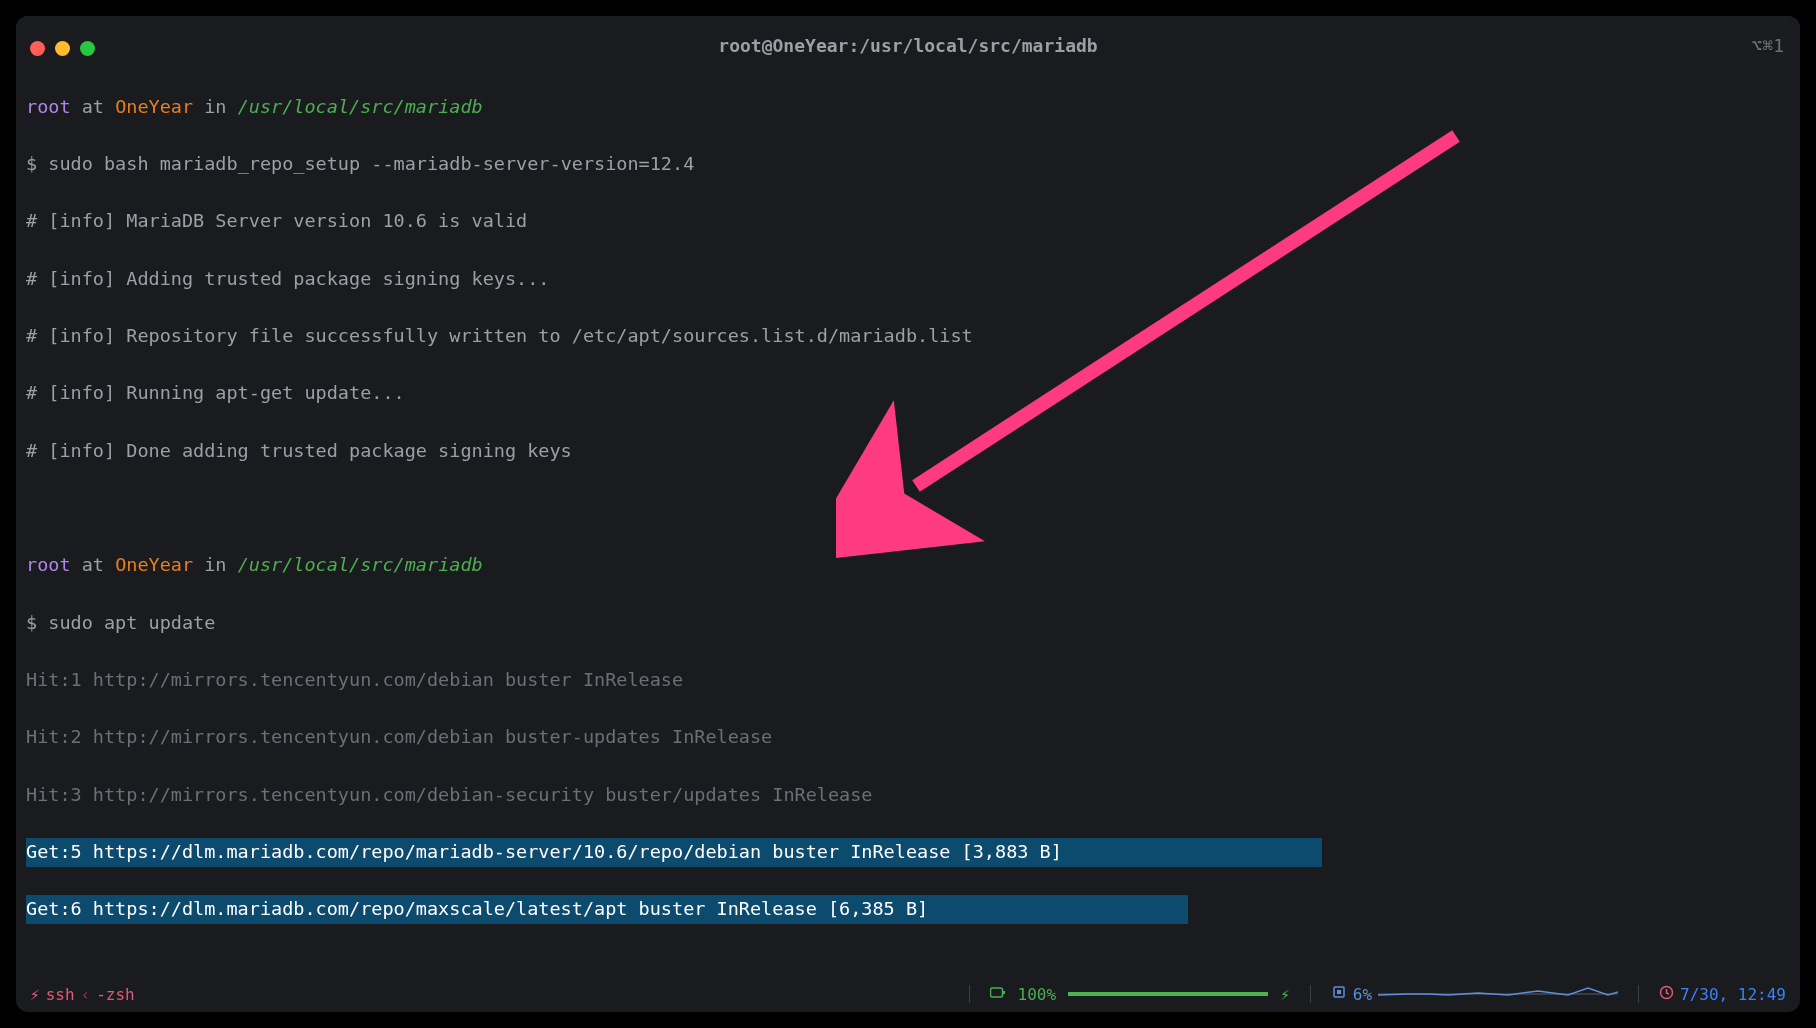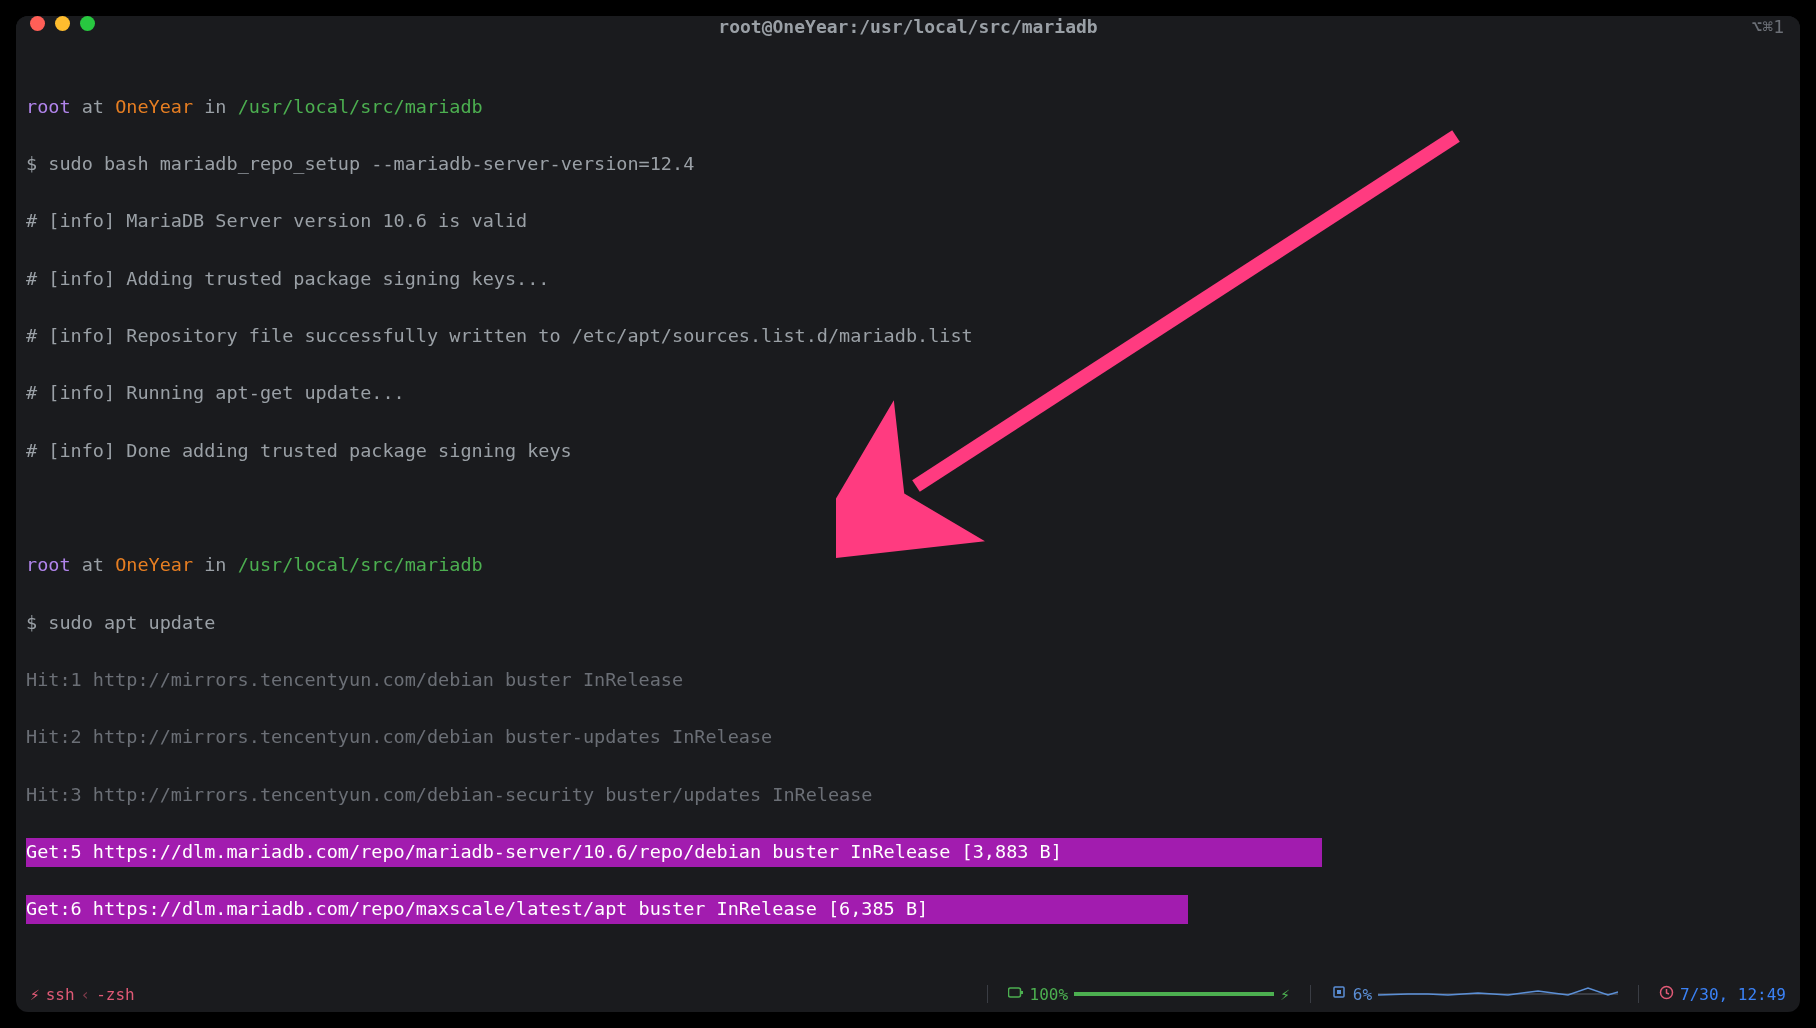--- a/index.html
+++ b/index.html
@@ -23,21 +23,21 @@
       height: calc(100% - 32px);
       background: #1a1b1e;
       border-radius: 12px;
       display: flex;
       flex-direction: column;
       overflow: hidden;
       position: relative;
     }
     .titlebar {
       display: flex;
-      align-items: flex-start;
+      align-items: flex-end;
       height: 40px;
       padding: 0 14px;
       background: #1a1b1e;
       position: relative;
     }
     .traffic-lights {
       display: flex;
       gap: 10px;
       align-items: center;
     }
@@ -71,42 +71,42 @@
       flex: 1;
       padding: 8px 10px 4px 10px;
       line-height: 1.55;
       white-space: pre;
       overflow: hidden;
       position: relative;
     }
     .line { display: block; }
     .c-purple { color: #b084eb; }
     .c-orange { color: #e67e22; }
-    .c-green  { color: #4caf50; }
+    .c-green  { color: #4caf50; font-style: italic; }
     .c-dim    { color: #9aa0a6; }
     .c-dim2   { color: #6b6f76; }
     .c-hl     { color: #ffffff; }
     .hl-line {
-      background: #a21caf;
+      background: #0c4a6e;
       display: inline-block;
       padding-right: 260px;
     }
     .statusbar {
       display: flex;
       align-items: center;
       height: 32px;
       padding: 0 14px 4px 14px;
       color: #e05a76;
       font-size: 16px;
       gap: 10px;
     }
     .sb-left  { display: flex; align-items: center; gap: 8px; color: #e05a76; }
     .sb-left .sep { opacity: 0.5; }
     .sb-section { display: flex; align-items: center; gap: 6px; }
-    .sb-green { color: #4caf50; }
+    .sb-green { color: #4caf50; gap: 12px; }
     .sb-blue  { color: #5b8fd6; }
     .sb-clock { color: #3b82f6; text-align: center; }
     .sb-sep-vert {
       width: 1px; height: 18px; background: #3a3d44; margin: 0 10px;
     }
     .batt-bar {
       width: 200px;
       height: 2px;
       background: #3a3d44;
       position: relative;

